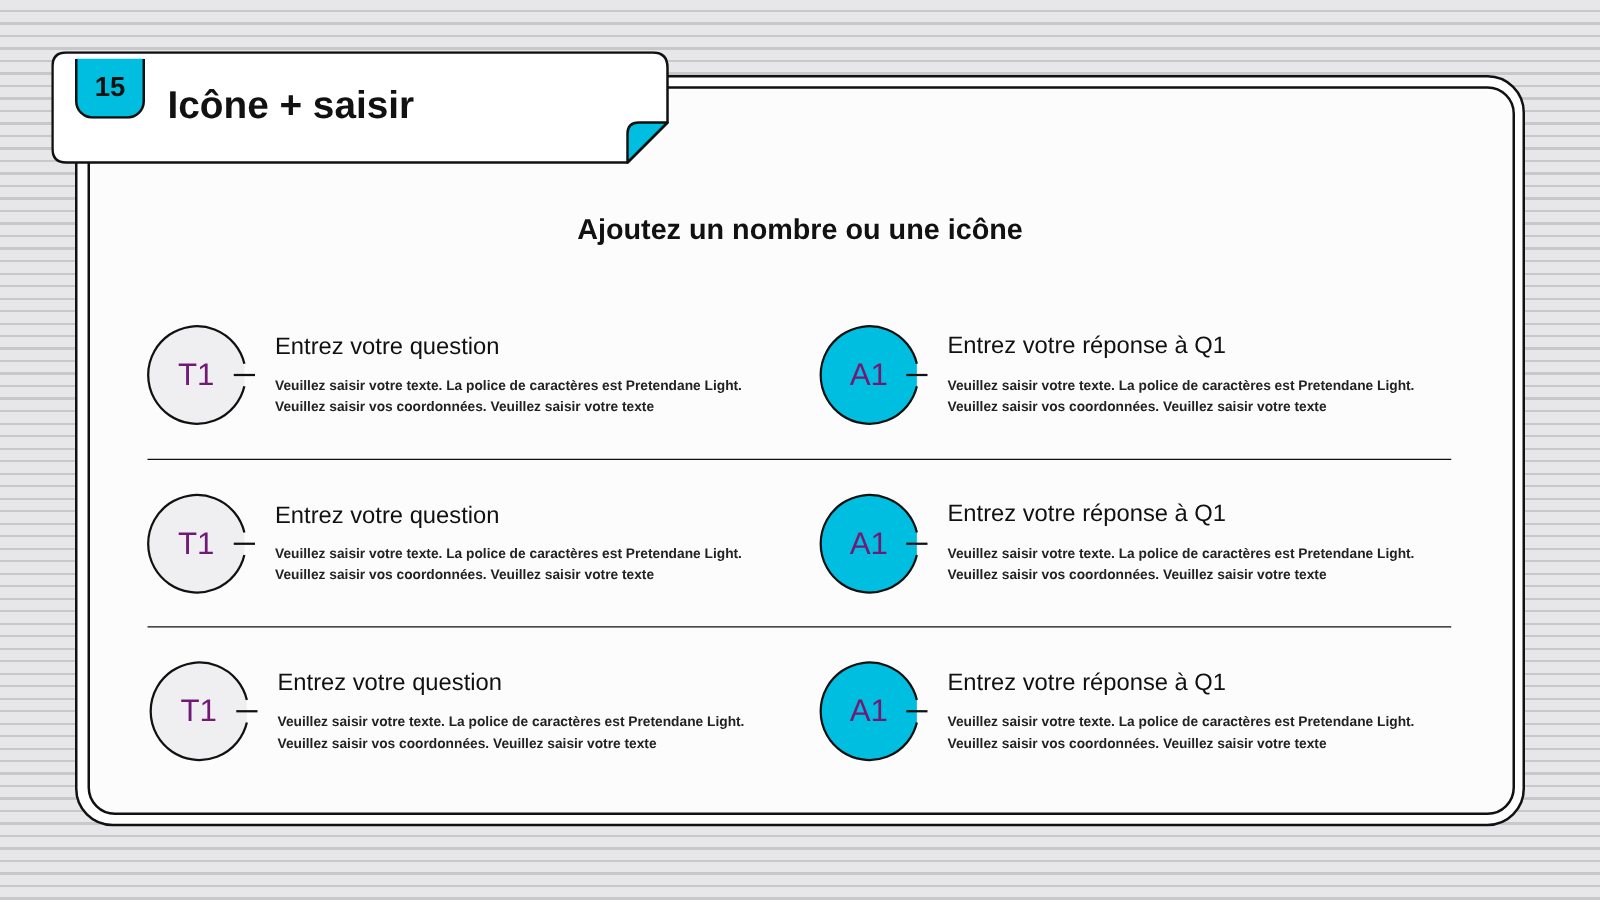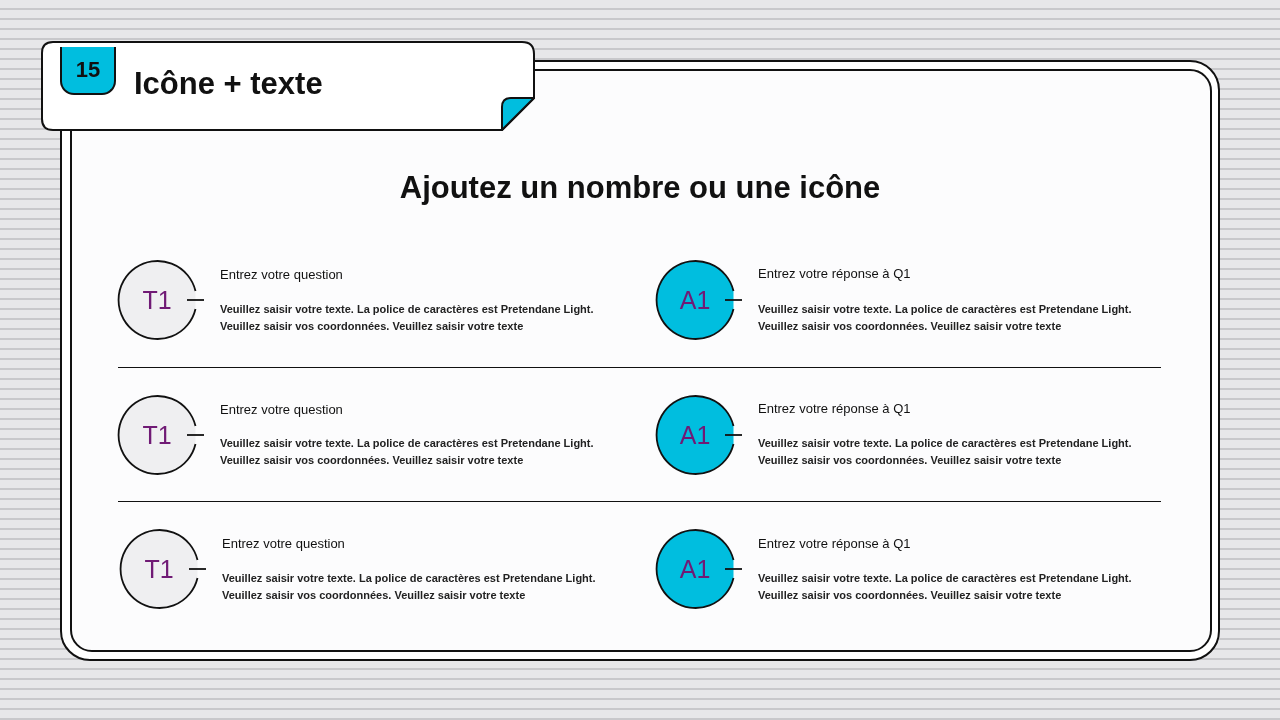--- a/index.html
+++ b/index.html
@@ -28,53 +28,53 @@
     border-radius: 0 0 14px 14px; box-sizing: border-box;
     display: flex; align-items: center; justify-content: center;
     font-size: 22px; font-weight: bold; color: #111;
   }
   .page-title {
     position: absolute; left: 134px; top: 66px; font-size: 31px; font-weight: bold; color: #111;
     letter-spacing: 0px;
   }
   .subtitle {
     position: absolute; left: 0; width: 1280px; top: 170px; text-align: center;
-    font-size: 31px; font-weight: bold; color: #111;
+    font-size: 23px; font-weight: bold; color: #111;
   }
   .divider { position: absolute; left: 118px; width: 1043px; height: 0; border-top: 1.5px solid #111; }
   .item { position: absolute; }
   .item svg { position: absolute; left: 0; top: 0; overflow: visible; }
   .badge-text {
     position: absolute; left: 0; top: 0; width: 80px; height: 80px;
     display: flex; align-items: center; justify-content: center;
     font-size: 25px; color: #701a75;
   }
   .item-heading {
-    position: absolute; font-size: 13px; color: #111; white-space: nowrap;
+    position: absolute; font-size: 19px; color: #111; white-space: nowrap;
   }
   .item-body {
     position: absolute; font-size: 11px; line-height: 17px; color: #222; white-space: nowrap; width: 400px; font-weight: bold;
   }
 </style>
 </head>
 <body>
 
 <div class="frame-outer"></div>
 <div class="frame-inner"></div>
 
 <div class="title-card">
   <svg width="500" height="95" viewBox="0 0 500 95">
     <path d="M12,1 L481,1 Q493,1 493,13 L493,57 L461,89 L12,89 Q1,89 1,78 L1,12 Q1,1 12,1 Z" fill="#ffffff" stroke="#111" stroke-width="2"></path>
     <path d="M493,57 L470,57 Q461,57 461,66 L461,89 Z" fill="#00bedf" stroke="#111" stroke-width="2" stroke-linejoin="round"></path>
   </svg>
 </div>
 <div class="page-tab">
   <span>15</span>
 </div>
-<div class="page-title">Icône + texte</div>
+<div class="page-title">Icône + saisir</div>
 
 <div class="subtitle">Ajoutez un nombre ou une icône</div>
 
 <div class="divider" style="top:367px;"></div>
 <div class="divider" style="top:501px;"></div>
 
 <div class="item" style="left:117px; top:260px;">
   <svg width="90" height="80">
     <path d="M78.5,31 A39,39 0 1 0 78.5,49" fill="#efeff1" stroke="#111" stroke-width="1.8"></path>
     <line x1="70" y1="40" x2="87" y2="40" stroke="#111" stroke-width="1.8"></line>

